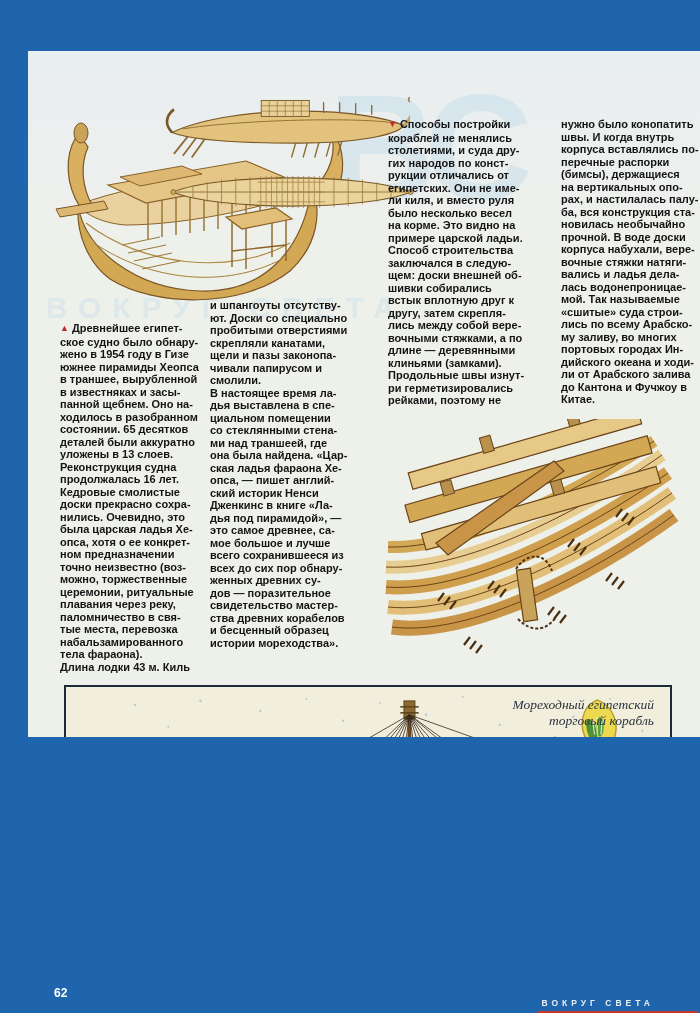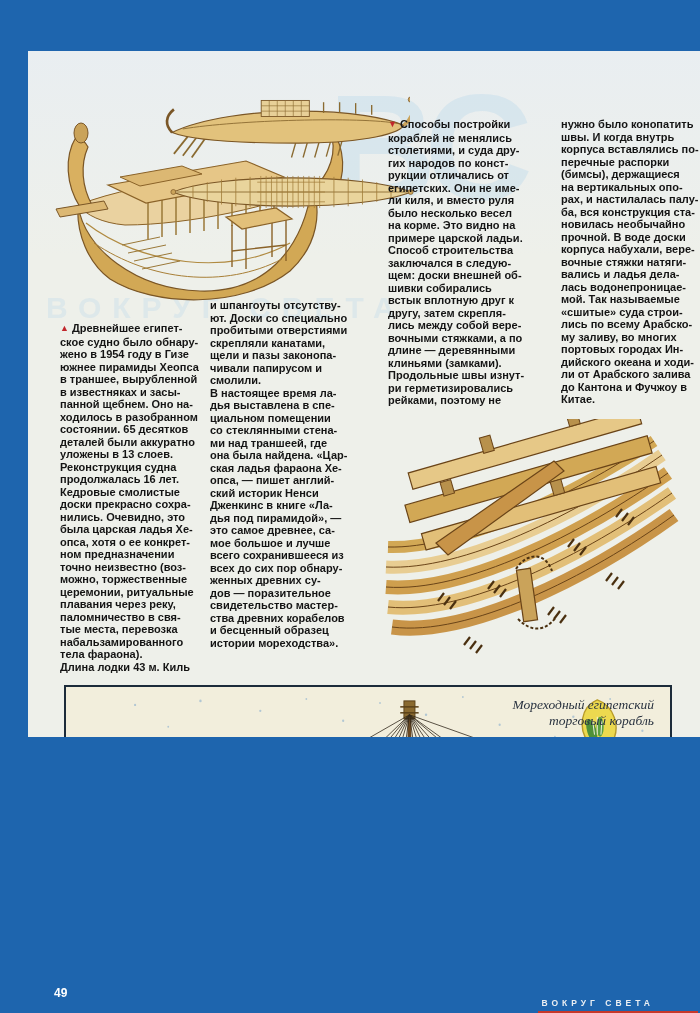--- a/index.html
+++ b/index.html
@@ -506,15 +506,15 @@
         <path d="M250,280 q30,-6 60,0"></path>
       </g>
       <path d="M78,230 Q110,222 150,228 M430,236 Q480,226 520,222" stroke="#eaf2f6" stroke-width="2.5" fill="none" opacity="0.8"></path>
     </svg>
     <div class="caption">Мореходный египетский
 торговый корабль</div>
   </div>
 
 </div>
 
-<div class="page-number">49</div>
+<div class="page-number">62</div>
 <div class="brand">ВОКРУГ СВЕТА</div>
 <div class="brand-rule"></div>
 
 </body></html>

